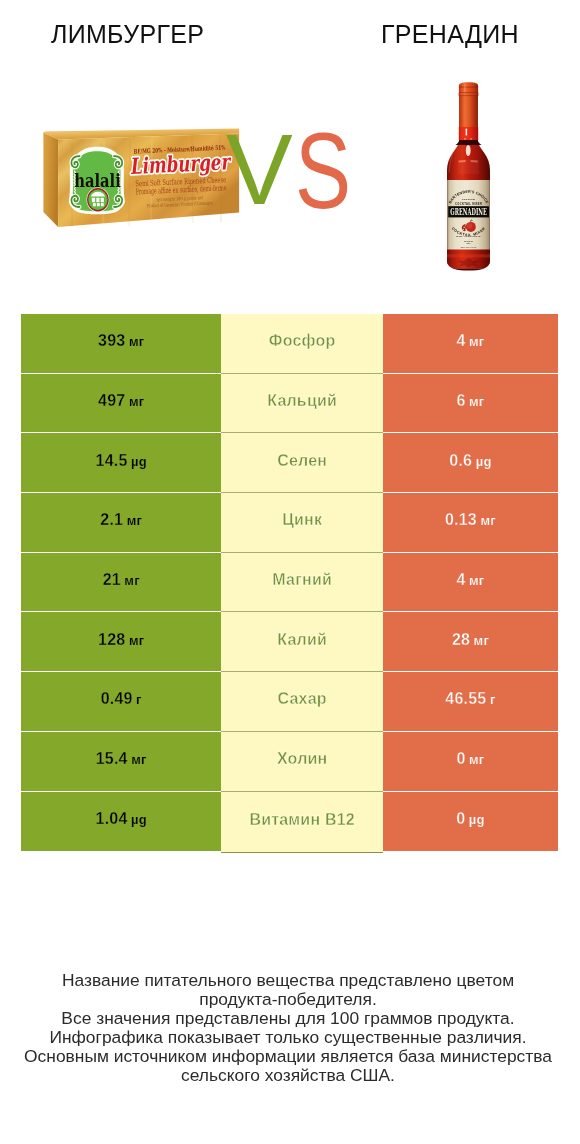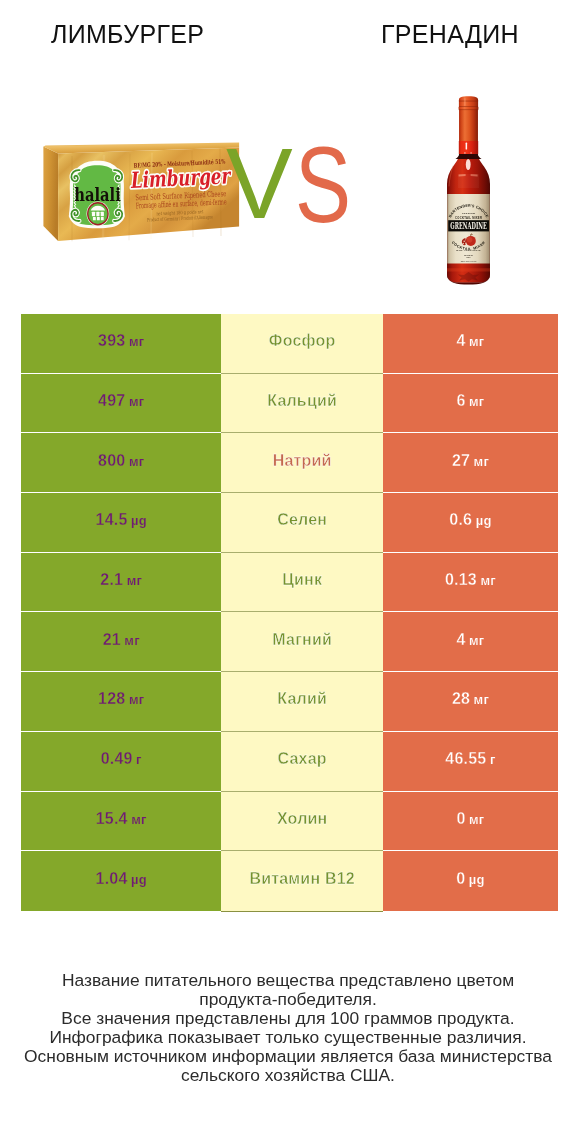--- a/index.html
+++ b/index.html
@@ -5,33 +5,33 @@
   html,body{margin:0;padding:0;background:#ffffff;}
   body{width:580px;height:1144px;font-family:"Liberation Sans",sans-serif;-webkit-font-smoothing:antialiased;}
   .page{position:relative;width:580px;height:1144px;overflow:hidden;background:#fff;padding-left:20px;}
 
   
   .title{position:absolute;top:20px;font-size:25px;font-weight:400;color:#111;letter-spacing:0.3px;white-space:nowrap;}
   .title-left{left:51px;}
   .title-right{left:381px;}
 
   
-  .hero{position:absolute;left:0;top:70px;width:508px;height:230px;}
+  .hero{position:absolute;left:0;top:56px;width:508px;height:230px;}
   .vs{position:absolute;left:226px;top:63px;font-size:100px;font-weight:400;line-height:1;letter-spacing:-2px;text-align:center;}
   .vs .v{color:#7ba428;}
   .vs .s{color:#e2694a;display:inline-block;transform:scaleX(0.84) scaleY(1.07);transform-origin:left bottom;margin-left:4px;position:relative;top:5px;}
 
   .cheese{position:absolute;left:42px;top:71.5px;width:200px;height:101.5px;}
   .bottle{position:absolute;left:444px;top:26px;width:49px;height:189px;}
 
   
   .table{position:absolute;left:21px;top:314px;width:537px;}
   .row{display:flex;width:537px;height:59.7px;box-sizing:border-box;}
   .cell{display:flex;align-items:center;justify-content:center;box-sizing:border-box;}
-  .c-left{width:206px;background:#84a82a;color:#701a75;border-bottom:1.6px solid #ffffff;}
+  .c-left{width:206px;background:#84a82a;color:#000000;border-bottom:1.6px solid #ffffff;}
   .c-left .val{-webkit-text-stroke:0.38px #84a82a;}
   .c-left .val .u{-webkit-text-stroke:0.2px #84a82a;}
   .c-mid{width:166px;background:#fef9c3;border-bottom:1.6px solid #a9ae6d;}
   .c-right{width:180px;background:#e26d49;color:#ffffff;border-bottom:1.6px solid #ffffff;}
   .c-right .val{-webkit-text-stroke:0.38px #e26d49;}
   .c-right .val .u{-webkit-text-stroke:0.2px #e26d49;}
   .row:last-child .c-left,.row:last-child .c-right{border-bottom:none;}
   .row:last-child .c-mid{border-bottom:1.6px solid #8a9141;margin-bottom:-1.6px;}
   .val{font-size:16px;font-weight:bold;letter-spacing:.2px;position:relative;top:-2px;}
   .val .u{font-size:13px;margin-left:3.5px;}
@@ -291,31 +291,20 @@
         </div>
         <div class="cell c-mid">
           <span class="lab green">Кальций</span>
         </div>
         <div class="cell c-right">
           <span class="val">6<span class="u">мг</span></span>
         </div>
       </div>
       <div class="row">
         <div class="cell c-left">
-          <span class="val">800<span class="u">мг</span></span>
-        </div>
-        <div class="cell c-mid">
-          <span class="lab red">Натрий</span>
-        </div>
-        <div class="cell c-right">
-          <span class="val">27<span class="u">мг</span></span>
-        </div>
-      </div>
-      <div class="row">
-        <div class="cell c-left">
           <span class="val">14.5<span class="u">µg</span></span>
         </div>
         <div class="cell c-mid">
           <span class="lab green">Селен</span>
         </div>
         <div class="cell c-right">
           <span class="val">0.6<span class="u">µg</span></span>
         </div>
       </div>
       <div class="row">

